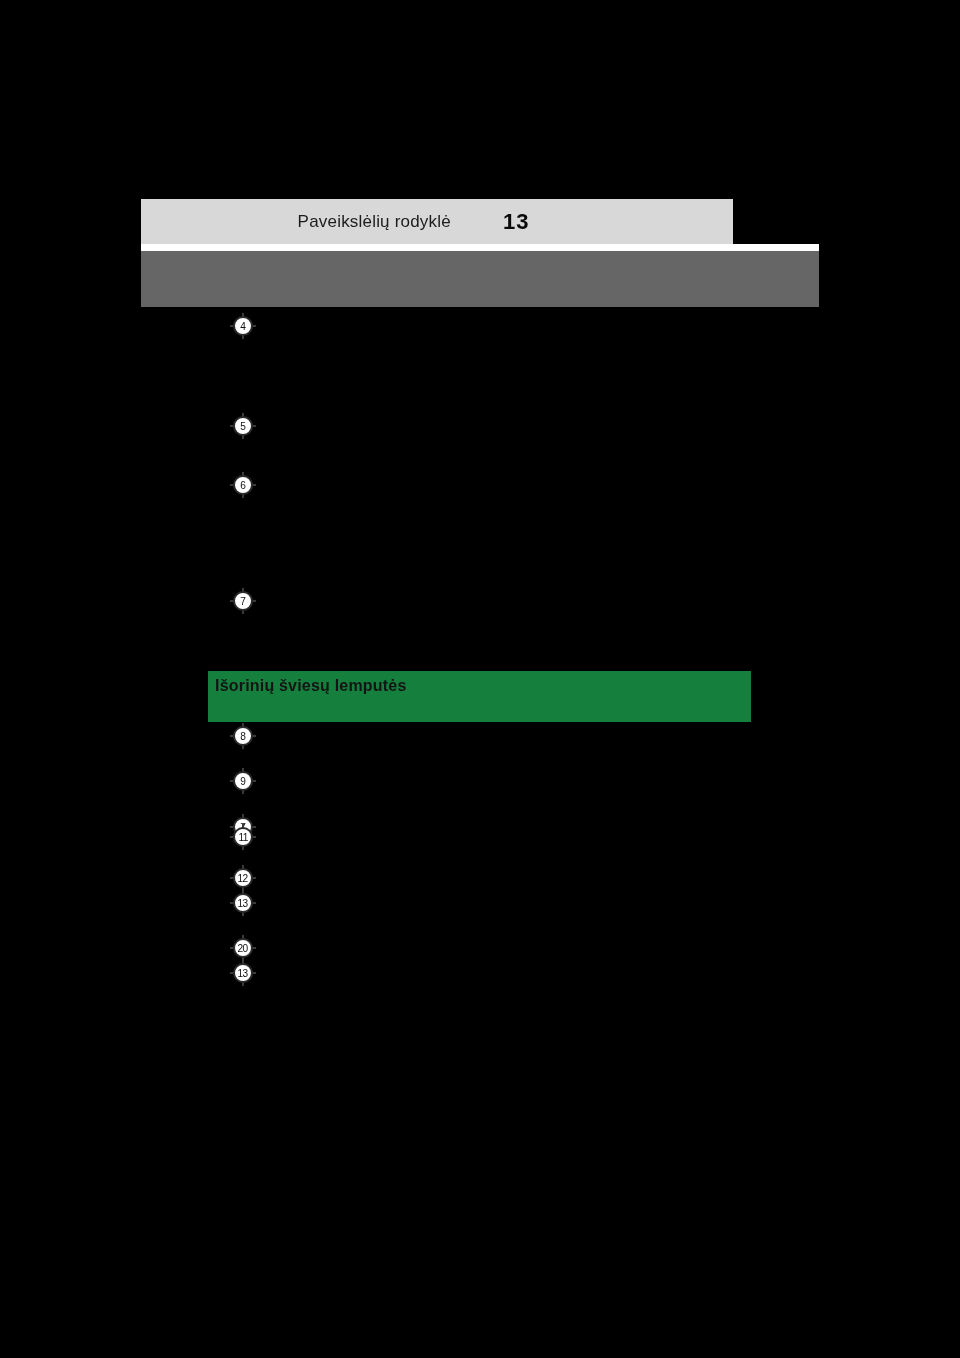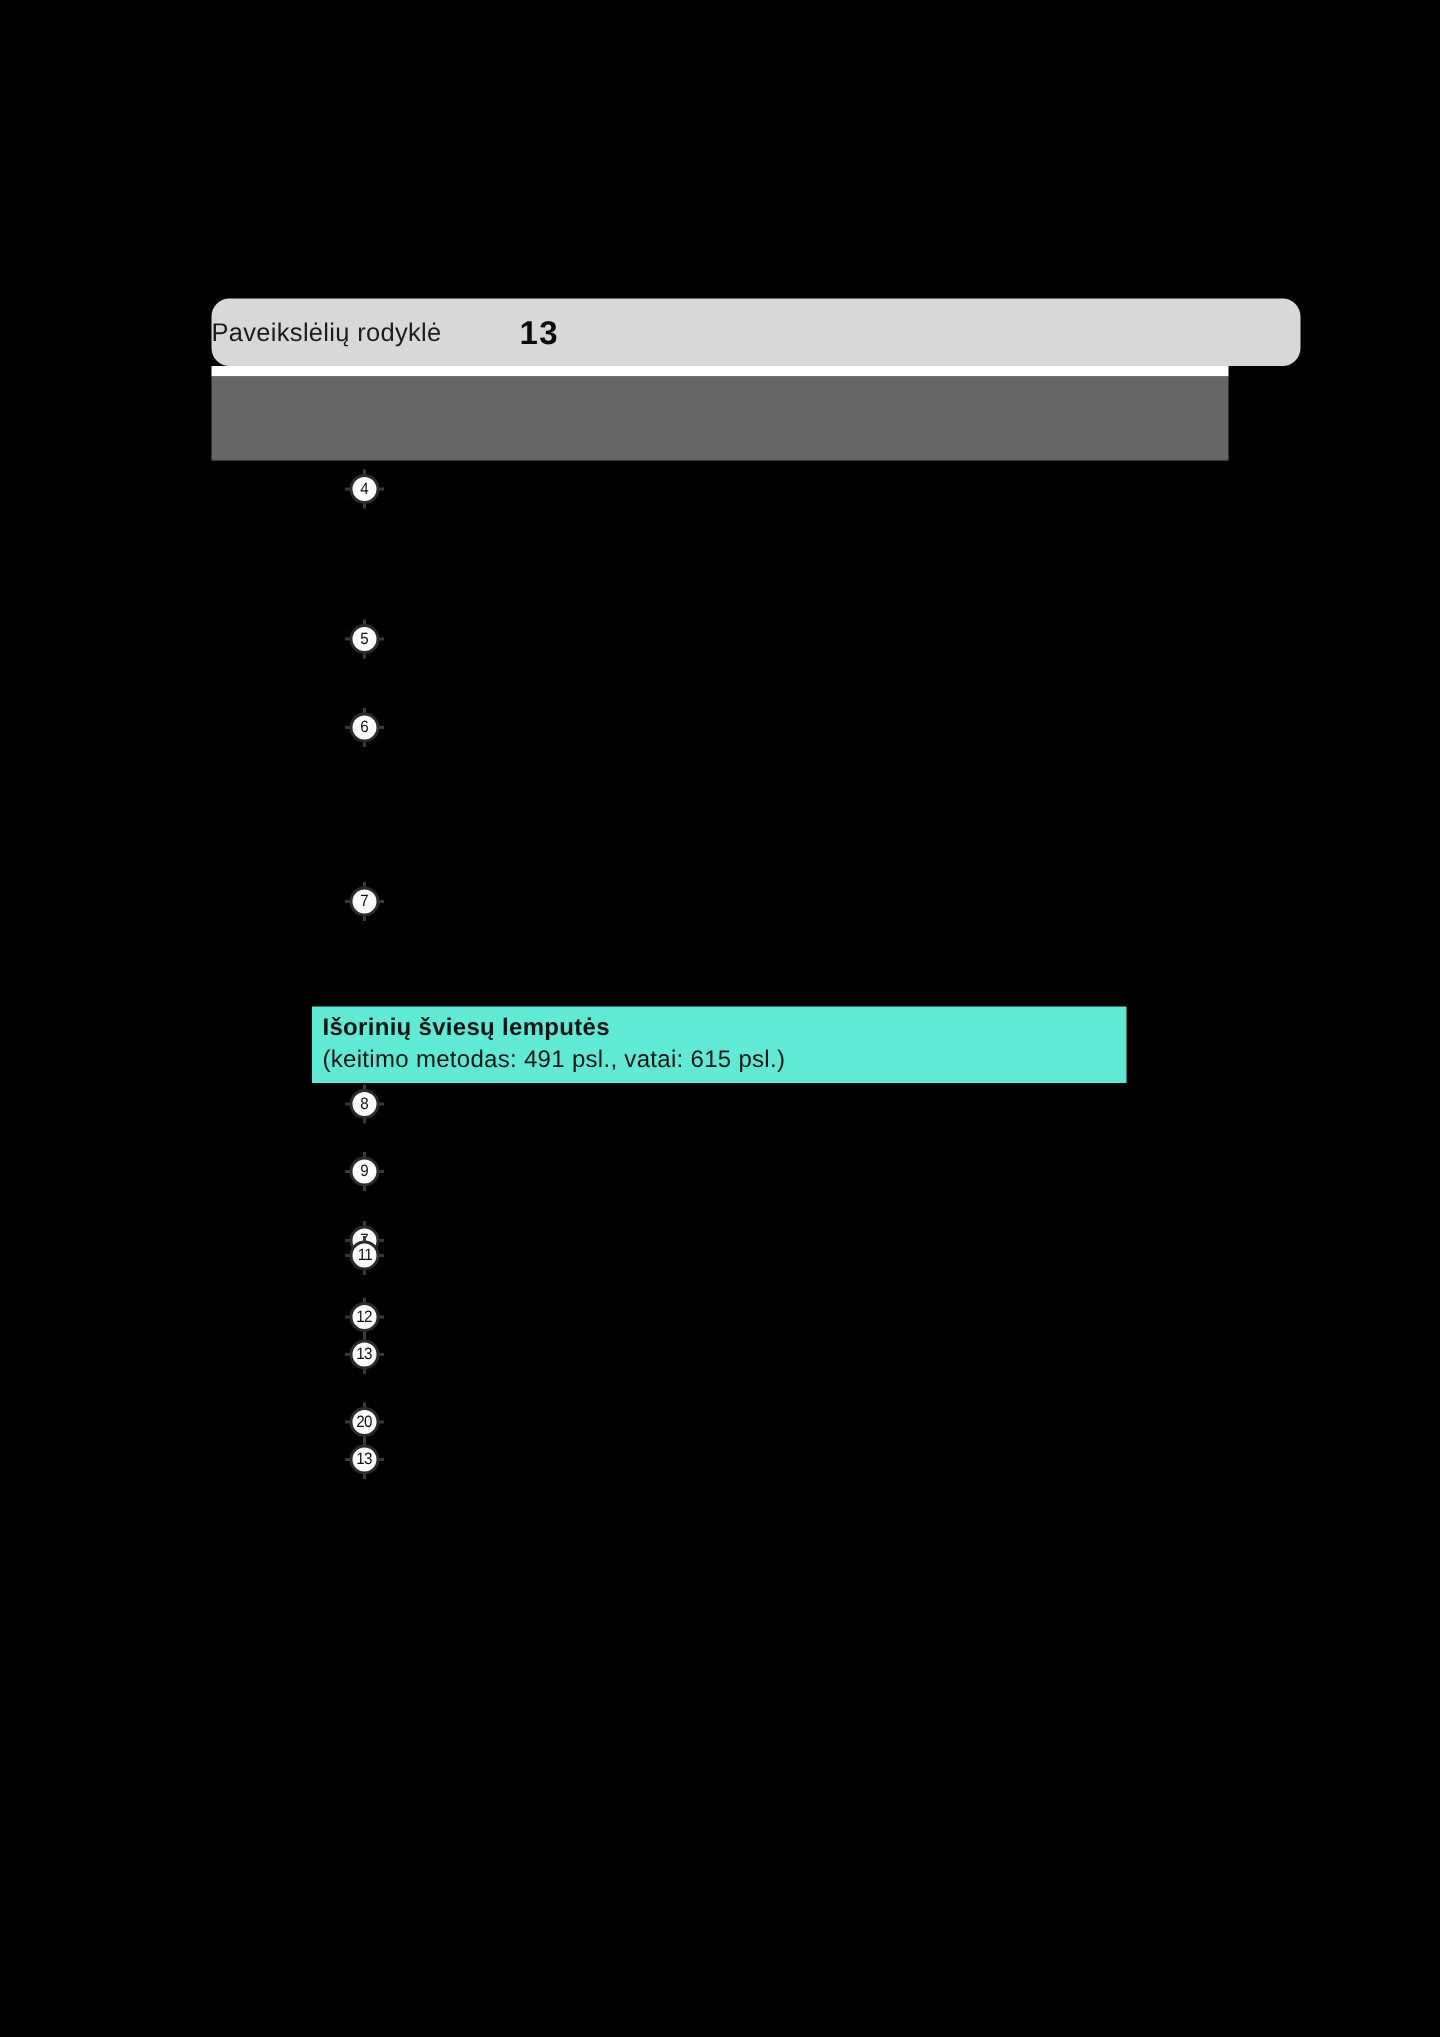--- a/index.html
+++ b/index.html
@@ -6,24 +6,24 @@
   #canvas{
     position:relative;
     width:960px;height:1358px;
     background:#000;
     overflow:hidden;
     font-family:"Liberation Sans", sans-serif;
   }
 
   
   .header-bar{
-    position:absolute;left:141px;top:199px;width:726px;height:45px;
+    position:absolute;left:141px;top:199px;width:592px;height:45px;
     background:#d8d8d8;
-    display:flex;align-items:center;justify-content:flex-start;
-    box-sizing:border-box;padding-right:47px;border-radius:12px;
+    display:flex;align-items:center;justify-content:center;
+    box-sizing:border-box;padding-right:47px;
   }
   .header-title{
     font-size:17px;color:#1c1c1c;letter-spacing:0.2px;
     margin-right:52px;
   }
   .header-pagenum{
     font-size:22px;font-weight:bold;color:#0a0a0a;letter-spacing:1px;
   }
   .header-gap{
     position:absolute;left:141px;top:244px;width:678px;height:7px;
@@ -50,21 +50,21 @@
     display:flex;align-items:center;justify-content:center;
   }
   .callout .num{
     font-size:11px;color:#111;letter-spacing:-0.5px;line-height:1;
     transform:scaleX(0.92);
   }
 
   
   .info-box{
     position:absolute;left:208px;top:671px;width:543px;height:51px;
-    background:#5eead4;box-sizing:border-box;
+    background:#15803d;box-sizing:border-box;
     padding:4px 0 0 7px;
   }
   .info-box .title{
     font-size:16px;font-weight:bold;color:#141414;line-height:21px;
     letter-spacing:0.2px;
   }
   .info-box .subtitle{
     font-size:16px;color:#141414;line-height:21px;letter-spacing:0.2px;
   }
 
@@ -110,21 +110,20 @@
   <div class="callout" style="top:588px">
     <span class="h-tick"></span>
     <span class="v-tick"></span>
     <span class="circle">
         <span class="num">7</span>
       </span>
   </div>
 
   <div class="info-box">
     <div class="title">Išorinių šviesų lemputės</div>
-    <div class="subtitle">(keitimo metodas: 491 psl., vatai: 615 psl.)</div>
   </div>
 
   <div class="callout" style="top:723px">
     <span class="h-tick"></span>
     <span class="v-tick"></span>
     <span class="circle">
         <span class="num">8</span>
       </span>
   </div>
   <div class="callout" style="top:768px">

